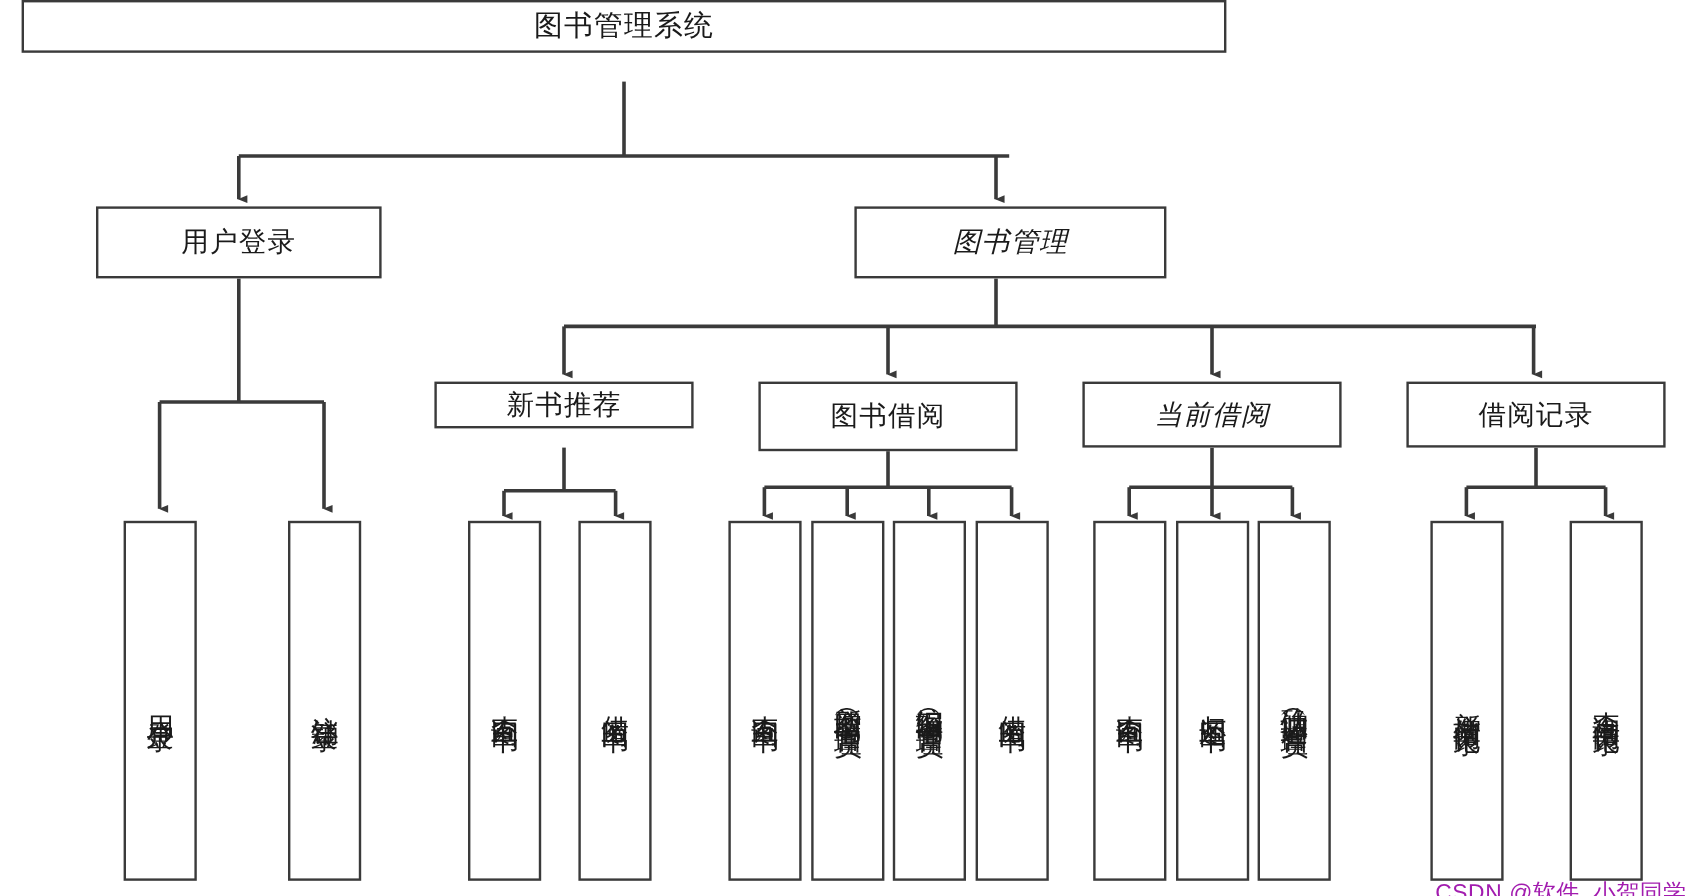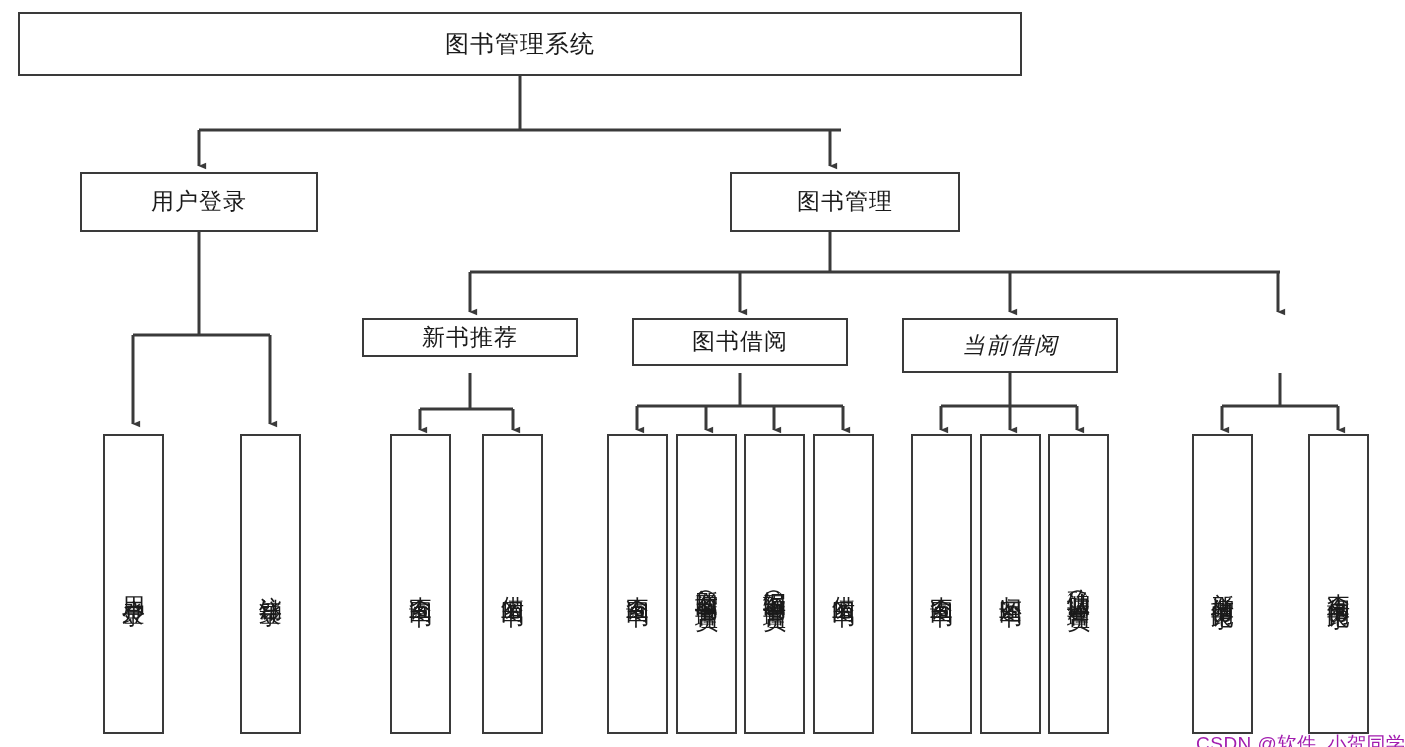--- a/index.html
+++ b/index.html
@@ -113,39 +113,42 @@
       <path d="M 1010 406 L 1010 430" marker-end="url(#arrow)"></path>
       <path d="M 1077 406 L 1077 430" marker-end="url(#arrow)"></path>
 
       <path d="M 1280 373 L 1280 406"></path>
       <path d="M 1222 406 L 1338 406"></path>
       <path d="M 1222 406 L 1222 430" marker-end="url(#arrow)"></path>
       <path d="M 1338 406 L 1338 430" marker-end="url(#arrow)"></path>
     </g>
   </svg>
 
-  <div class="node h root" style="left:18px; top:12px; width:1004px; height:64px;">
+  <div class="node h root" style="left:18px; top:0; width:1004px; height:44px;">
     <span>图书管理系统</span>
   </div>
 
   <div class="node h" style="left:80px; top:172px; width:238px; height:60px;">
     <span>用户登录</span>
   </div>
-  <div class="node h" style="left:730px; top:172px; width:230px; height:60px;">
+  <div class="node h" style="left:712px; top:172px; width:260px; height:60px;font-style:italic;">
     <span>图书管理</span>
   </div>
 
   <div class="node h" style="left:362px; top:318px; width:216px; height:39px;">
     <span>新书推荐</span>
   </div>
-  <div class="node h" style="left:632px; top:318px; width:216px; height:48px;">
+  <div class="node h" style="left:632px; top:318px; width:216px; height:58px;">
     <span>图书借阅</span>
   </div>
   <div class="node h" style="left:902px; top:318px; width:216px; height:55px;font-style:italic;">
     <span>当前借阅</span>
+  </div>
+  <div class="node h" style="left:1172px; top:318px; width:216px; height:55px;">
+    <span>借阅记录</span>
   </div>
 
   <div class="node v" style="left:103px; top:434px; width:61px; height:300px;">
     <span class="vtext">用户登录</span>
   </div>
   <div class="node v" style="left:240px; top:434px; width:61px; height:300px;">
     <span class="vtext">注销登录</span>
   </div>
 
   <div class="node v" style="left:390px; top:434px; width:61px; height:300px;">

